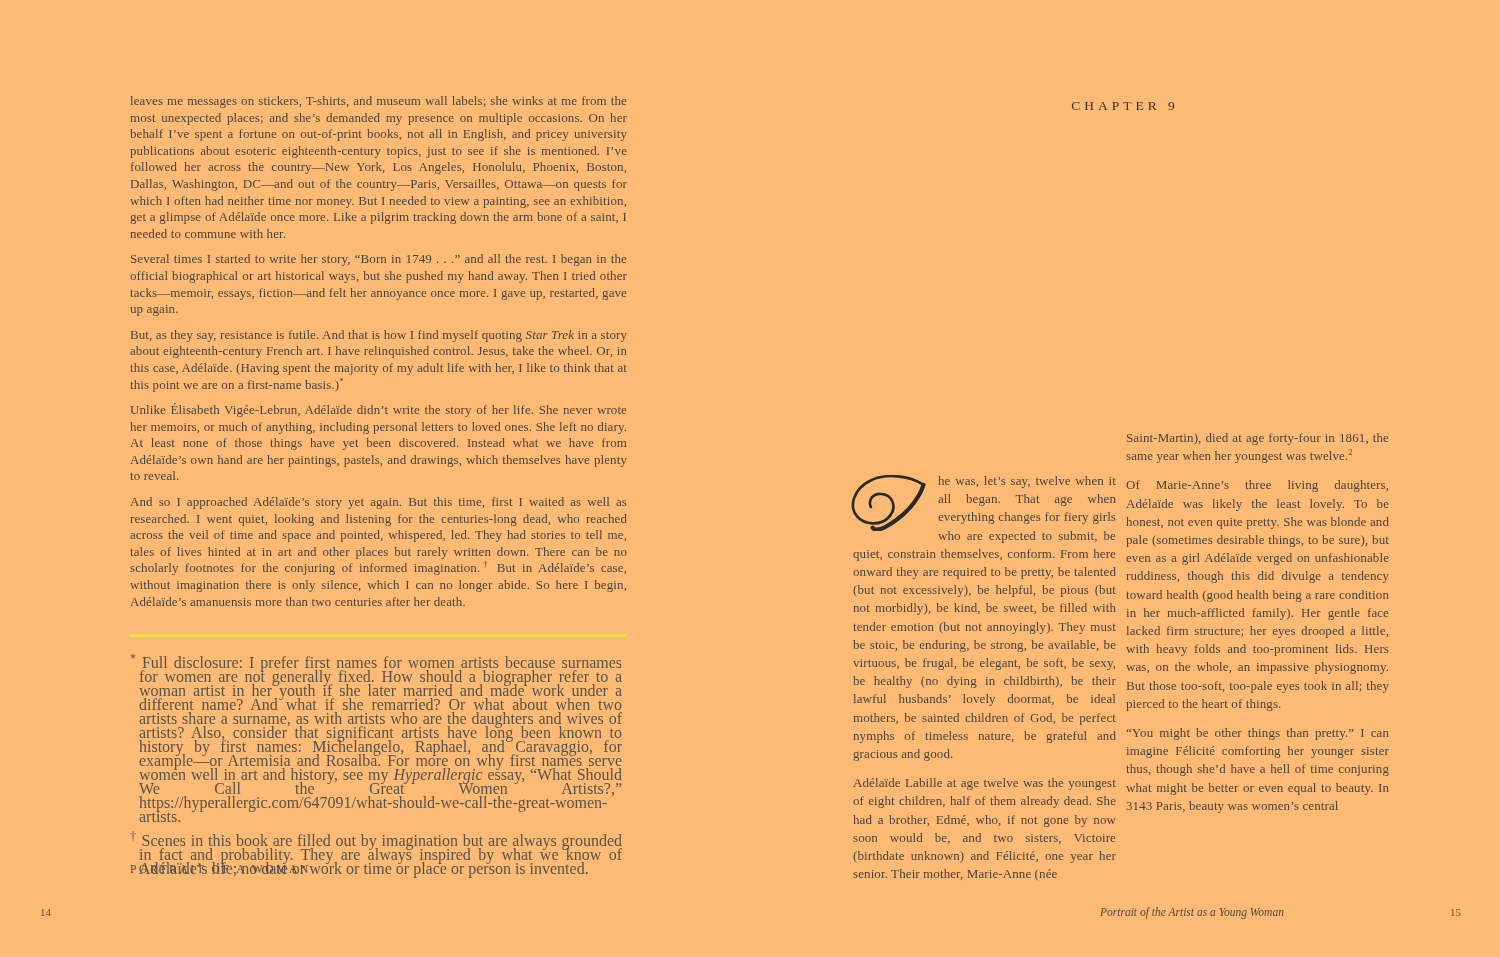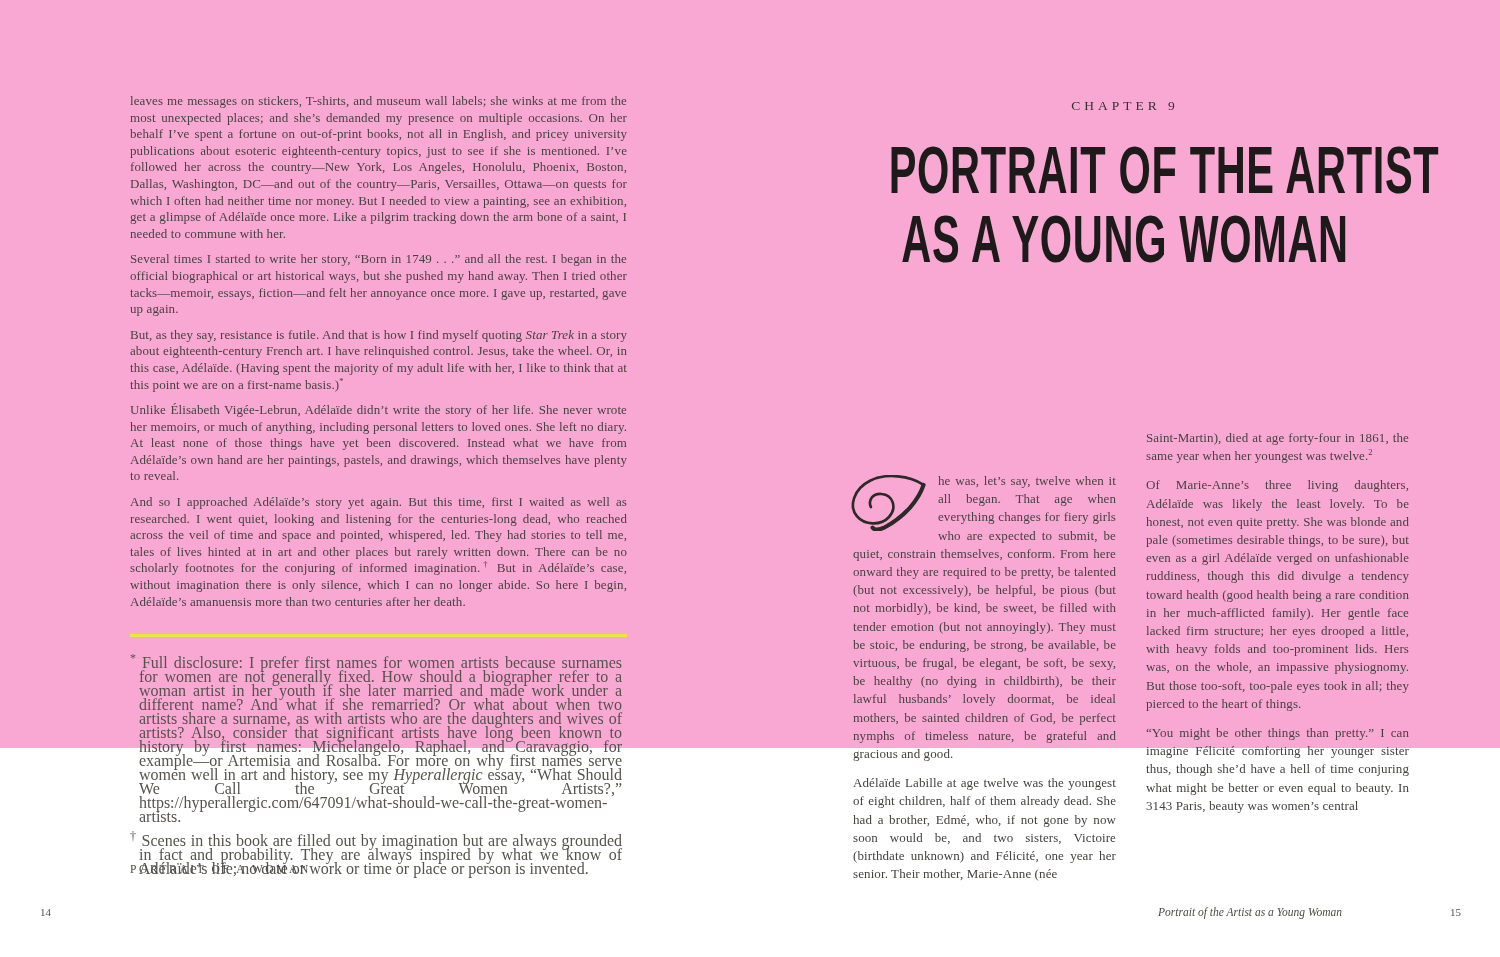--- a/index.html
+++ b/index.html
@@ -1,21 +1,21 @@
 <!DOCTYPE html>
 <html><head>
 <meta charset="utf-8">
 <title>Book Spread</title>
 <style>
   * { margin:0; padding:0; box-sizing:border-box; }
   html,body { width:1500px; height:957px; background:#ffffff; overflow:hidden; }
   body { position:relative; font-family:"Liberation Serif", serif; color:#454340;
          -webkit-font-smoothing:antialiased; }
 
-  .page { position:absolute; top:0; height:748px; background:#f9a8d4; }
+  .page { position:absolute; top:0; height:957px; background:#fdba74; }
   .page-left  { left:0; width:750px; }
   .page-right { left:750px; width:750px; }
 
   
   .left-body { position:absolute; left:130px; top:93px; width:497px; }
   .left-body p { font-size:13px; line-height:16.6px; text-align:justify;
                  margin-bottom:9px; letter-spacing:0.1px; }
   .left-body p:last-of-type { margin-bottom:0; }
 
   .rule-yellow { height:3px; background:#e9e73c; margin:24px 0 19px 0; width:497px; }
@@ -39,27 +39,27 @@
   .chapter-title { position:absolute; left:0; top:136px; width:750px; }
   .title-line { display:block; width:100%; text-align:center; white-space:nowrap;
                 font-family:"Liberation Sans", sans-serif; font-weight:bold;
                 font-size:66px; line-height:69px; letter-spacing:1px; color:#1c1b19;
                 transform:scaleX(0.63); transform-origin:50% 50%; }
 
   .col { position:absolute; width:263px; }
   .col p { font-size:13px; line-height:18.2px; text-align:justify;
            margin-bottom:11px; letter-spacing:0.1px; }
   .col-1 { left:103px; top:424px;margin-top:48px; }   
-  .col-2 { left:396px; top:429px; }   
+  .col-2 { left:376px; top:429px; }   
 
   .drop-cap { float:left; width:84px; height:56px; margin:3px 7px 0 -6px; }
   .sr { position:absolute; width:1px; height:1px; overflow:hidden; clip:rect(0 0 0 0); }
 
   .footer-right-title { position:absolute; left:350px; top:906px; width:300px;
-                        text-align:center; font-style:italic; font-size:11.5px; color:#4c4a45; }
+                        text-align:left; font-style:italic; font-size:11.5px; color:#4c4a45; }
   .footer-right-num { position:absolute; left:700px; top:906px; font-size:11px; color:#55524c; }
 </style>
 </head>
 <body>
 
 <div class="page page-left">
 
   <div class="left-body">
     <p><span>leaves me messages on stickers, T-shirts, and museum wall labels; she winks at me from the most unexpected places; and she’s demanded my presence on multiple occasions. On her behalf I’ve spent a fortune on out-of-print books, not all in English, and pricey university publications about esoteric eighteenth-century topics, just to see if she is mentioned. I’ve followed her across the country—New York, Los Angeles, Honolulu, Phoenix, Boston, Dallas, Washington, DC—and out of the country—Paris, Versailles, Ottawa—on quests for which I often had neither time nor money. But I needed to view a painting, see an exhibition, get a glimpse of Adélaïde once more. Like a pilgrim tracking down the arm bone of a saint, I needed to commune with her.</span></p>
     <p><span>Several times I started to write her story, “Born in 1749 . . .” and all the rest. I began in the official biographical or art historical ways, but she pushed my hand away. Then I tried other tacks—memoir, essays, fiction—and felt her annoyance once more. I gave up, restarted, gave up again.</span></p>
@@ -76,24 +76,20 @@
   </div>
 
   <div class="footer-left-num">14</div>
   <div class="footer-left-title">PORTRAIT OF A WOMAN</div>
 </div>
 
 <div class="page page-right">
 
   <div class="chapter-label">CHAPTER 9</div>
 
-  <div class="chapter-title">
-    <span class="title-line">PORTRAIT OF THE ARTIST</span>
-    <span class="title-line">AS A YOUNG WOMAN</span>
-  </div>
 
   <div class="col col-1">
     <p>
       <svg class="drop-cap" viewBox="0 0 100 68" fill="none" xmlns="http://www.w3.org/2000/svg">
         <path d="M92 12 C76 1, 46 -3, 27 7 C7 17, 1 38, 11 50 C20 61, 40 62, 50 51
                  C60 40, 55 24, 41 23 C31 22, 24 30, 28 39" stroke="#2b2a27" stroke-width="3.2" stroke-linecap="round"></path>
         <path d="M92 12 C86 30, 70 50, 44 64 C38 67, 32 67, 30 64" stroke="#2b2a27" stroke-width="5" stroke-linecap="round"></path>
       </svg><span class="sr">S</span><span><span>he was, let’s say, twelve when it all began. That age when everything changes for fiery girls who are expected to submit, be quiet, constrain themselves, conform. From here onward they are required to be pretty, be talented (but not excessively), be helpful, be pious (but not morbidly), be kind, be sweet, be filled with tender emotion (but not annoyingly). They must be stoic, be enduring, be strong, be available, be virtuous, be frugal, be elegant, be soft, be sexy, be healthy (no dying in childbirth), be their lawful husbands’ lovely doormat, be ideal mothers, be sainted children of God, be perfect nymphs of timeless nature, be grateful and gracious and good.</span></span>
     </p>
     <p><span>Adélaïde Labille at age twelve was the youngest of eight children, half of them already dead. She had a brother, Edmé, who, if not gone by now soon would be, and two sisters, Victoire (birthdate unknown) and Félicité, one year her senior. Their mother, Marie-Anne (née</span></p>

